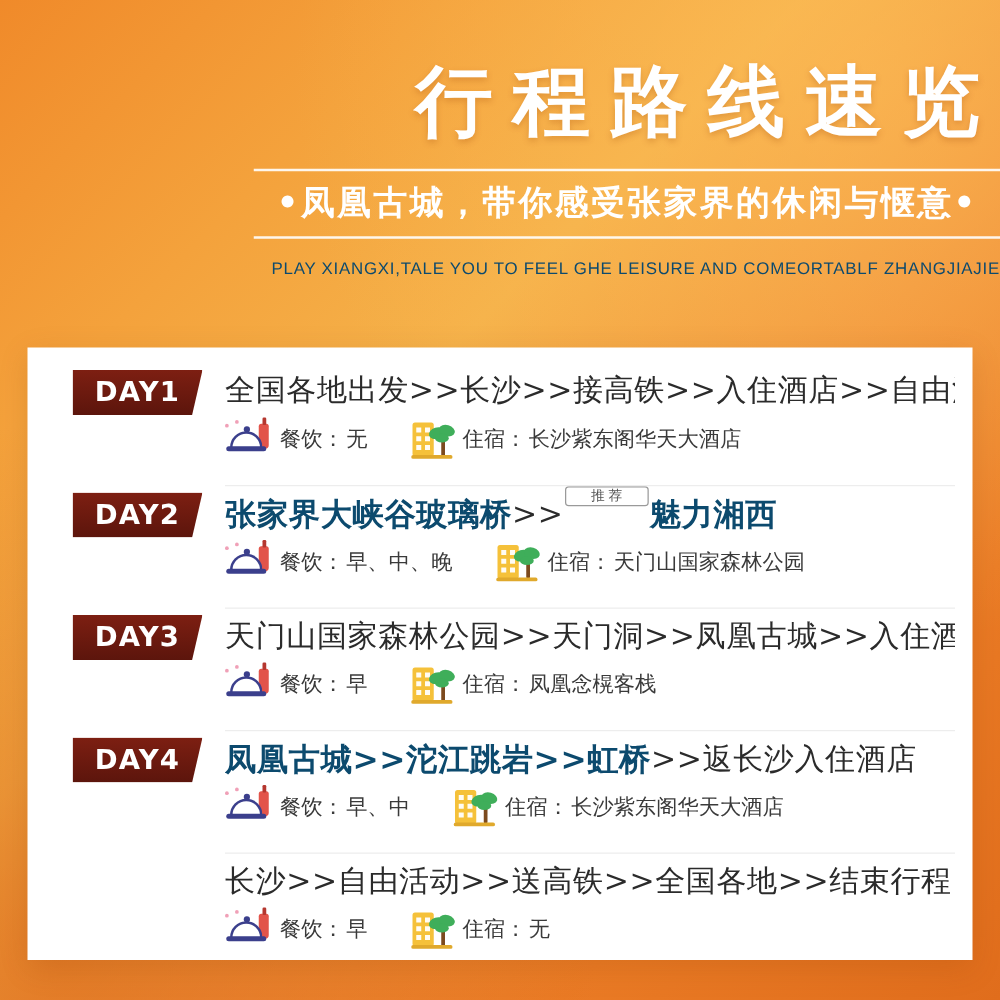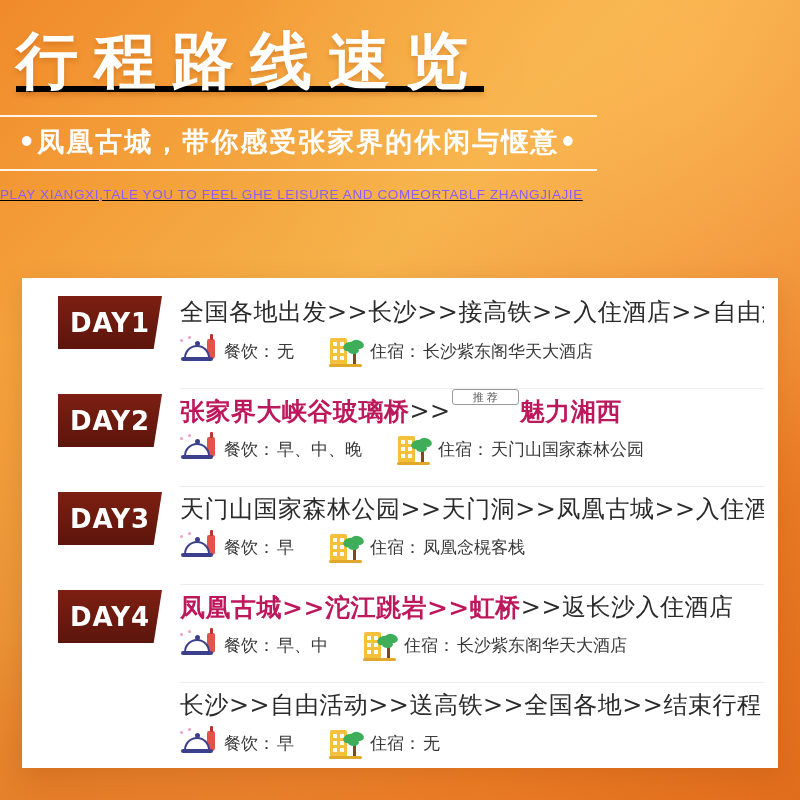--- a/index.html
+++ b/index.html
@@ -19,23 +19,22 @@
     inset: 0;
     background:
       radial-gradient(circle at 86% 8%, rgba(255,190,90,0.55) 0%, rgba(255,190,90,0) 45%),
       radial-gradient(circle at 6% 96%, rgba(214,94,18,0.55) 0%, rgba(214,94,18,0) 40%);
     pointer-events: none;
   }
 
   
   .header {
     position: relative;
-    padding-top: 28px;
-    text-align: left;
-    text-decoration: underline;
+    padding-top: 48px;
+    text-align: right;
   }
   .main-title {
     font-family: "DejaVu Serif", "Liberation Serif", serif;
     font-size: 62px;
     font-weight: bold;
     color: #ffffff;
     letter-spacing: 16px;
     text-indent: 16px;
     line-height: 1.05;
     text-shadow: 0 3px 5px rgba(150,60,0,0.25);
@@ -51,21 +50,21 @@
     font-family: "DejaVu Serif", "Liberation Serif", serif;
     font-size: 27px;
     font-weight: bold;
     color: #ffffff;
     letter-spacing: 2px;
     white-space: nowrap;
   }
   .sub-en {
     margin-top: 16px;
     font-size: 13.5px;
-    color: #8b5cf6;
+    color: #0c4a6e;
     letter-spacing: 0.6px;
     font-family: "Liberation Sans", sans-serif;
   }
 
   
   .card {
     position: absolute;
     left: 22px;
     top: 278px;
     width: 756px;
@@ -79,25 +78,25 @@
     padding-left: 46px;
     box-sizing: border-box;
   }
   .day-block + .day-block .route-line { border-top: 1px solid #ededed; }
 
   .badge {
     position: absolute;
     left: 36px;
     top: 18px;
     width: 104px;
-    height: 53px;
+    height: 36px;
     background: linear-gradient(180deg, #7d1f12 0%, #5c150c 100%);
     color: #ffffff;
     font-family: "DejaVu Sans", sans-serif;
-    font-size: 26px;
+    font-size: 22px;
     font-weight: bold;
     letter-spacing: 1px;
     display: flex;
     align-items: center;
     justify-content: center;
     clip-path: polygon(0 0, 100% 0, 92% 100%, 0 100%);
     box-shadow: 2px 3px 0 rgba(0,0,0,0.08);
   }
   .badge::after {
     content: "";
@@ -121,21 +120,21 @@
     font-family: "DejaVu Serif", "Liberation Serif", serif;
     font-size: 24px;
     color: #2b2b2b;
     letter-spacing: 0.5px;
     white-space: nowrap;
     overflow: hidden;
   }
   .route-line .hl {
     font-weight: bold;
     font-size: 25px;
-    color: #be185d;
+    color: #0c4a6e;
   }
   .rec-tag {
     display: inline-block;
     position: relative;
     top: -14px;
     margin: 0 1px;
     font-family: "Liberation Sans", sans-serif;
     font-size: 11px;
     letter-spacing: 0;
     color: #555;

